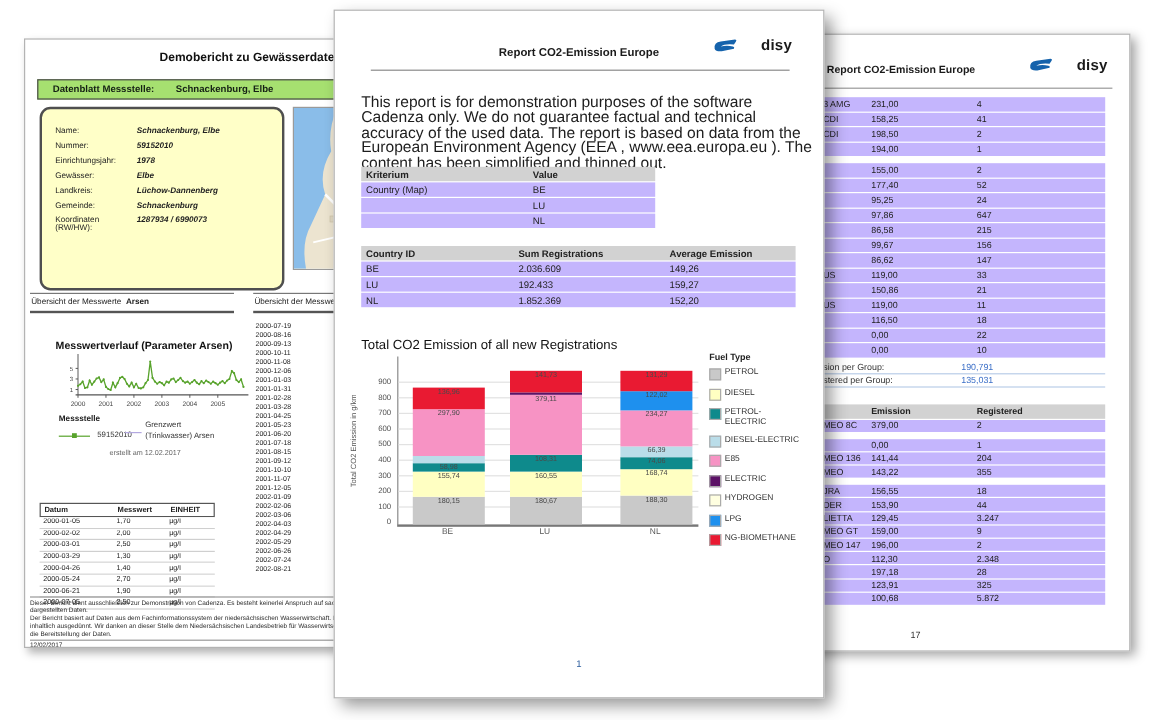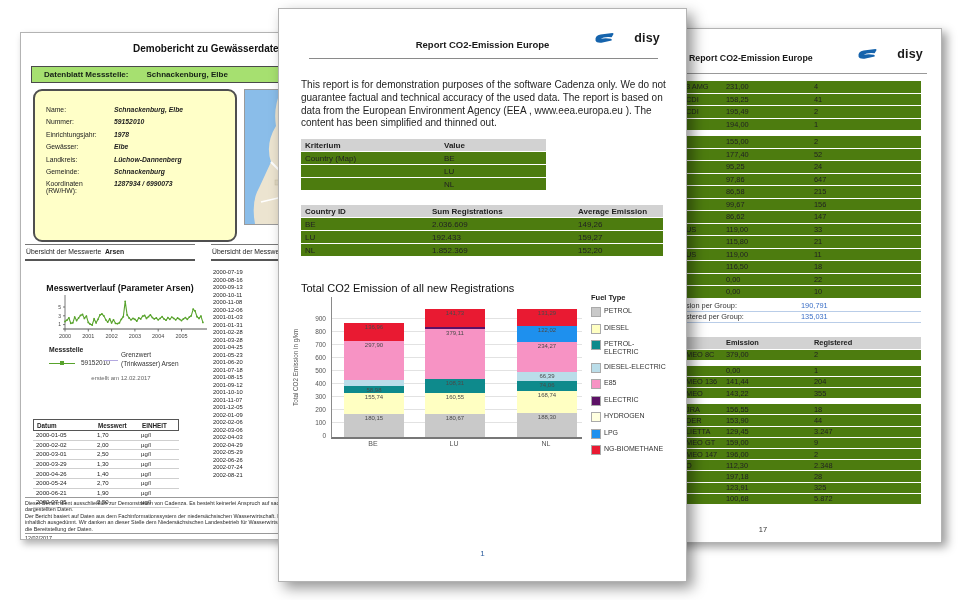--- a/index.html
+++ b/index.html
@@ -4,43 +4,43 @@
 <style>
   html,body{margin:0;padding:0;}
   body{width:958px;height:600px;position:relative;background:#ffffff;overflow:hidden;
        font-family:"Liberation Sans", sans-serif;color:#222;}
   .page{position:absolute;background:#fff;border:1px solid #b3b3b3;overflow:hidden;}
   #left-page{left:20px;top:32px;width:273px;height:506px;z-index:1;box-shadow:3px 4px 7px rgba(0,0,0,.30);}
   #right-page{left:672px;top:28px;width:268px;height:513px;z-index:1;box-shadow:5px 4px 9px rgba(0,0,0,.38);}
   #center-page{left:278px;top:8px;width:407px;height:572px;z-index:2;box-shadow:6px 6px 13px rgba(0,0,0,.42);}
 
   
-  .tbl .trow{display:flex;align-items:center;background:#4d7c0f;margin-bottom:1px;}
+  .tbl .trow{display:flex;align-items:center;background:#c4b5fd;margin-bottom:1px;}
   .tbl .trow.head{background:#d2d2d2;font-weight:bold;}
   .tbl .cell{overflow:hidden;white-space:nowrap;}
   .tgap{height:5px;background:transparent;}
 
   
   .cp-title{position:absolute;top:30px;left:0;right:0;text-align:center;font-weight:bold;font-size:9.5px;color:#1a1a1a;}
   .disy-logo{position:absolute;display:flex;align-items:center;gap:19px;}
   #center-page .disy-logo{top:22px;right:26px;}
   #right-page .disy-logo{top:18px;right:18px;}
   .disy-glyph{width:22px;height:12px;}
   .disy-text{font-weight:bold;font-size:12.5px;color:#1a1a1a;letter-spacing:0.2px;}
   .cp-hr{position:absolute;top:49px;left:30px;right:28px;border-top:1px solid #8a8a8a;}
-  .cp-intro{position:absolute;top:70px;left:22px;width:376px;font-size:10px;line-height:12.8px;color:#1d1d1d;}
+  .cp-intro{position:absolute;top:70px;left:22px;width:376px;font-size:13px;line-height:12.8px;color:#1d1d1d;}
   #crit-table{position:absolute;top:130px;left:22px;width:245px;font-size:8px;}
   #crit-table .trow{height:12px;gap:12px;}
   #crit-table .c0{width:123px;padding-left:4px;}
   #crit-table .c1{flex:1;padding-left:4px;}
   #country-table{position:absolute;top:196px;left:22px;width:362px;font-size:8px;}
   #country-table .trow{height:12px;}
   #country-table .c0{width:123px;padding-left:4px;}
   #country-table .c1{width:122px;padding-left:4px;}
-  #country-table .c2{flex:1;padding-left:4px;margin-left:20px;}
+  #country-table .c2{flex:1;padding-left:4px;}
 
   .co2-title{position:absolute;top:273px;left:22px;width:360px;text-align:left;font-weight:normal;font-size:11px;color:#111;}
   #co2-plot{position:absolute;left:52px;top:288px;width:250px;height:140px;
             border-left:1px solid #8a8a8a;border-bottom:2px solid #777;}
   #co2-plot .grid{position:absolute;left:0;right:0;height:1px;background:#e2e2e2;}
   #co2-plot .seg{position:absolute;width:60px;}
   #co2-plot .seglab{position:absolute;top:1px;left:0;right:0;text-align:center;font-size:6px;color:#4a4a4a;}
   #co2-yticks{position:absolute;left:26px;top:288px;width:24px;height:140px;}
   #co2-yticks .ytick{position:absolute;right:3px;font-size:6.5px;color:#555;width:21px;text-align:right;}
   .co2-ylabel{position:absolute;left:13px;top:288px;height:140px;width:10px;
@@ -469,21 +469,21 @@
         <div class="cell c1">231,00</div>
         <div class="cell c2">4</div>
       </div>
       <div class="trow">
         <div class="cell c0">CDI</div>
         <div class="cell c1">158,25</div>
         <div class="cell c2">41</div>
       </div>
       <div class="trow">
         <div class="cell c0">CDI</div>
-        <div class="cell c1">195,49</div>
+        <div class="cell c1">198,50</div>
         <div class="cell c2">2</div>
       </div>
       <div class="trow">
         <div class="cell c0"></div>
         <div class="cell c1">194,00</div>
         <div class="cell c2">1</div>
       </div>
       <div class="tgap"></div>
       <div class="trow">
         <div class="cell c0"></div>
@@ -520,21 +520,21 @@
         <div class="cell c1">86,62</div>
         <div class="cell c2">147</div>
       </div>
       <div class="trow">
         <div class="cell c0">US</div>
         <div class="cell c1">119,00</div>
         <div class="cell c2">33</div>
       </div>
       <div class="trow">
         <div class="cell c0"></div>
-        <div class="cell c1">115,80</div>
+        <div class="cell c1">150,86</div>
         <div class="cell c2">21</div>
       </div>
       <div class="trow">
         <div class="cell c0">US</div>
         <div class="cell c1">119,00</div>
         <div class="cell c2">11</div>
       </div>
       <div class="trow">
         <div class="cell c0"></div>
         <div class="cell c1">116,50</div>

